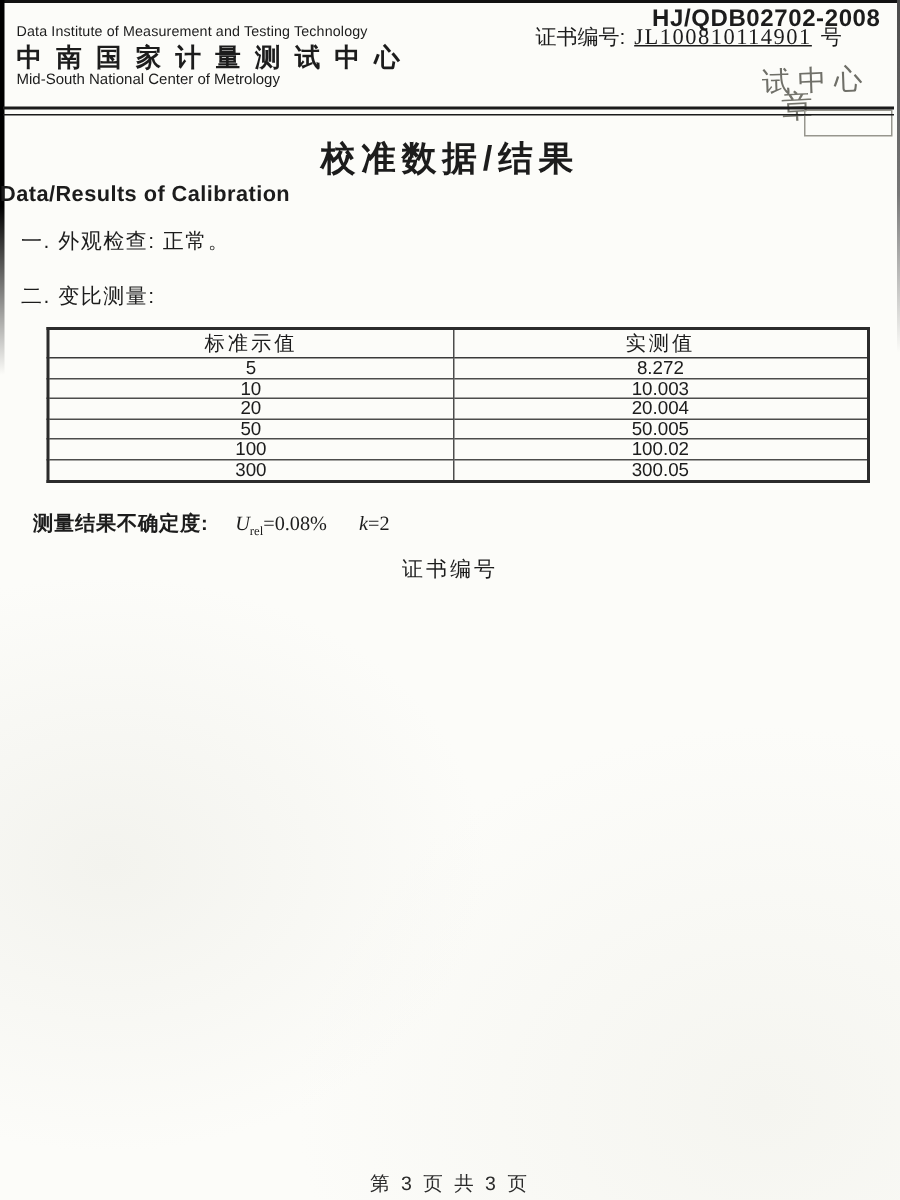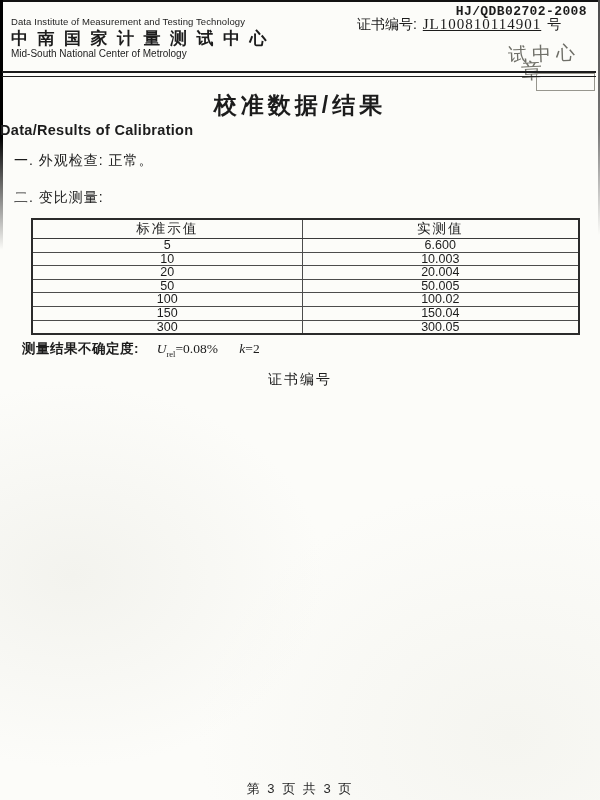--- a/index.html
+++ b/index.html
@@ -14,22 +14,22 @@
   }
   
   .edge-top{position:absolute;left:0;top:0;width:600px;height:2px;background:#121212;}
   .edge-left{position:absolute;left:0;top:0;width:3px;height:250px;
     background:linear-gradient(#000 0%,#000 55%,rgba(0,0,0,0) 100%);}
   .edge-right{position:absolute;right:0;top:0;width:2px;height:235px;
     background:linear-gradient(#4a4a4a 0%,#777 55%,rgba(120,120,120,0) 100%);}
 
   
   .doc-code{position:absolute;top:4px;right:13px;
-    font-family:Liberation Mono, monospace;
-    font-weight:bold;font-size:13px;letter-spacing:.4px;}
+    font-family:Liberation Sans, sans-serif;
+    font-weight:bold;font-size:16px;letter-spacing:.4px;}
   .org{position:absolute;left:11px;top:15px;line-height:1;}
   .org .cn1{font-size:17px;font-weight:bold;letter-spacing:3px;}
   .org .en1{font-size:9.5px;margin-top:2px;letter-spacing:.1px;}
   .org .cn2{font-size:17px;font-weight:bold;letter-spacing:9.5px;margin-top:3px;white-space:nowrap;}
   .org .en2{font-size:10px;margin-top:2px;}
 
   .cert{position:absolute;left:357px;top:17px;line-height:1;}
   .cert .row1{font-size:14px;white-space:nowrap;}
   .cert .num{font-family:"Liberation Serif","DejaVu Serif",serif;font-size:15px;
     text-decoration:underline;letter-spacing:1px;padding:0 2px;}
@@ -120,41 +120,37 @@
       </colgroup>
     <thead>
       <tr>
         <th>标准示值</th>
         <th>实测值</th>
       </tr>
     </thead>
     <tbody>
       <tr>
         <td>5</td>
-        <td>6.600</td>
+        <td>8.272</td>
       </tr>
       <tr>
         <td>10</td>
         <td>10.003</td>
       </tr>
       <tr>
         <td>20</td>
         <td>20.004</td>
       </tr>
       <tr>
         <td>50</td>
         <td>50.005</td>
       </tr>
       <tr>
         <td>100</td>
         <td>100.02</td>
-      </tr>
-      <tr>
-        <td>150</td>
-        <td>150.04</td>
       </tr>
       <tr>
         <td>300</td>
         <td>300.05</td>
       </tr>
     </tbody>
   </table>
 
   <div class="uncert">
     <span class="lbl">测量结果不确定度:</span>

